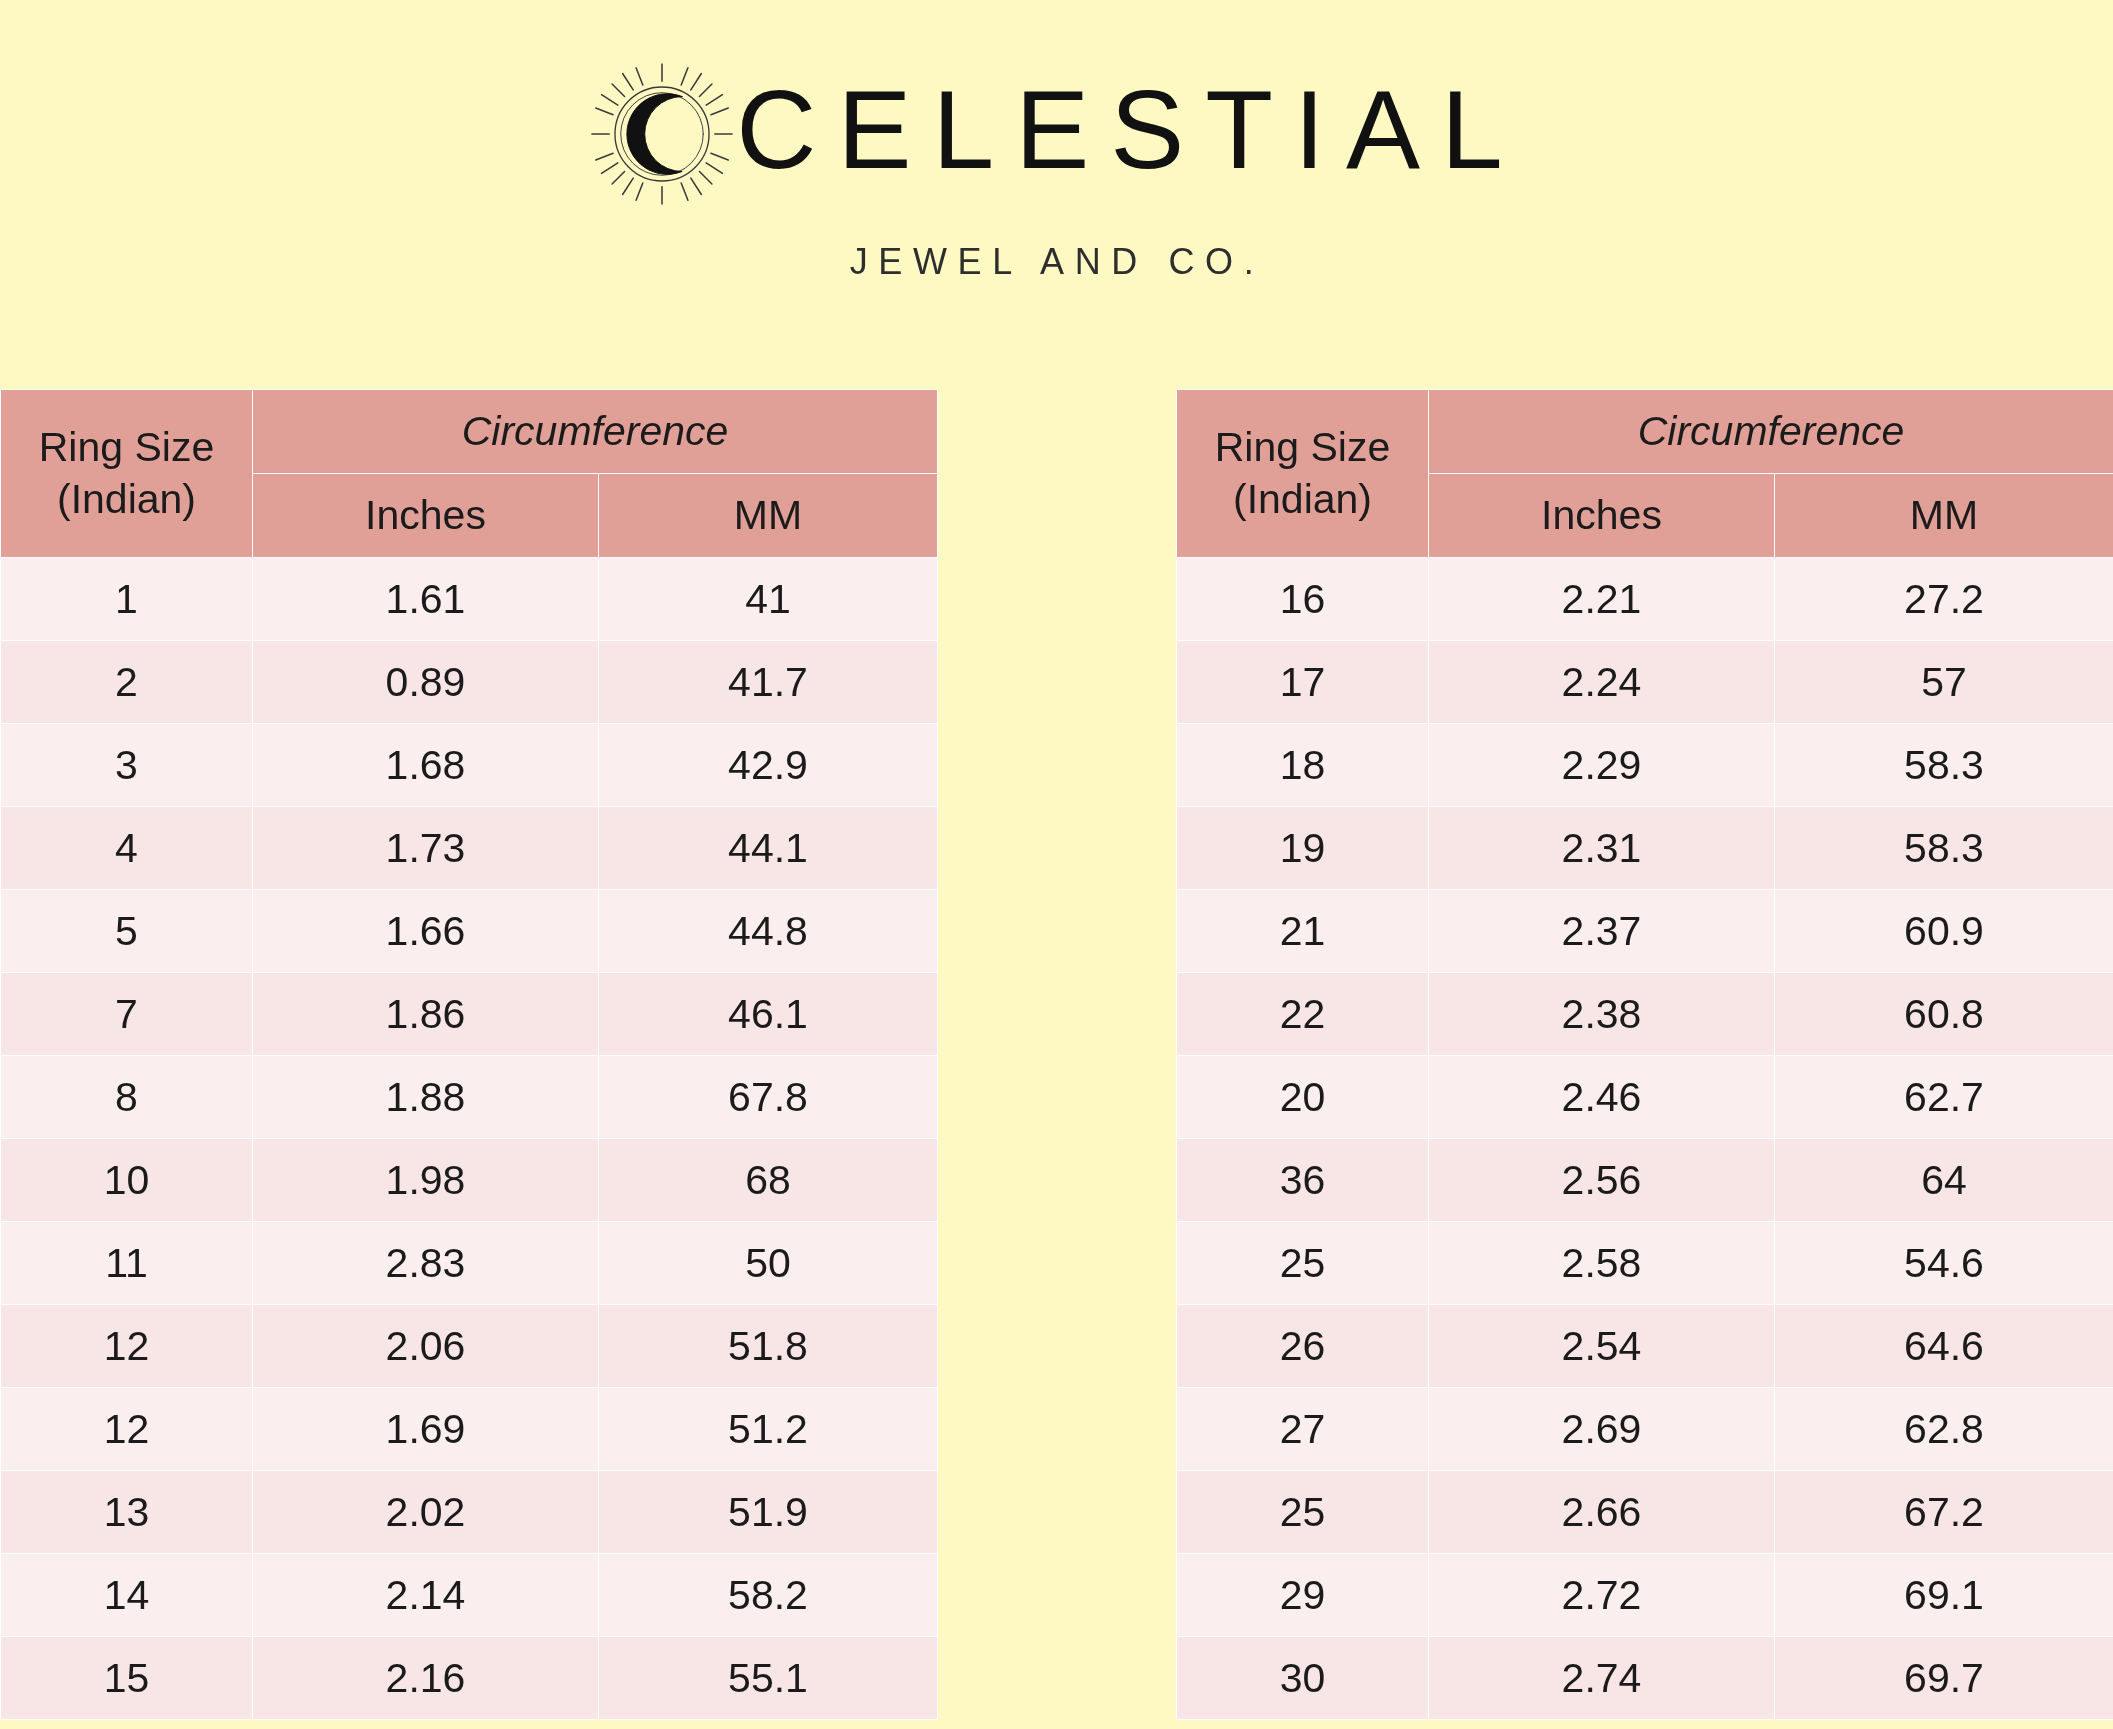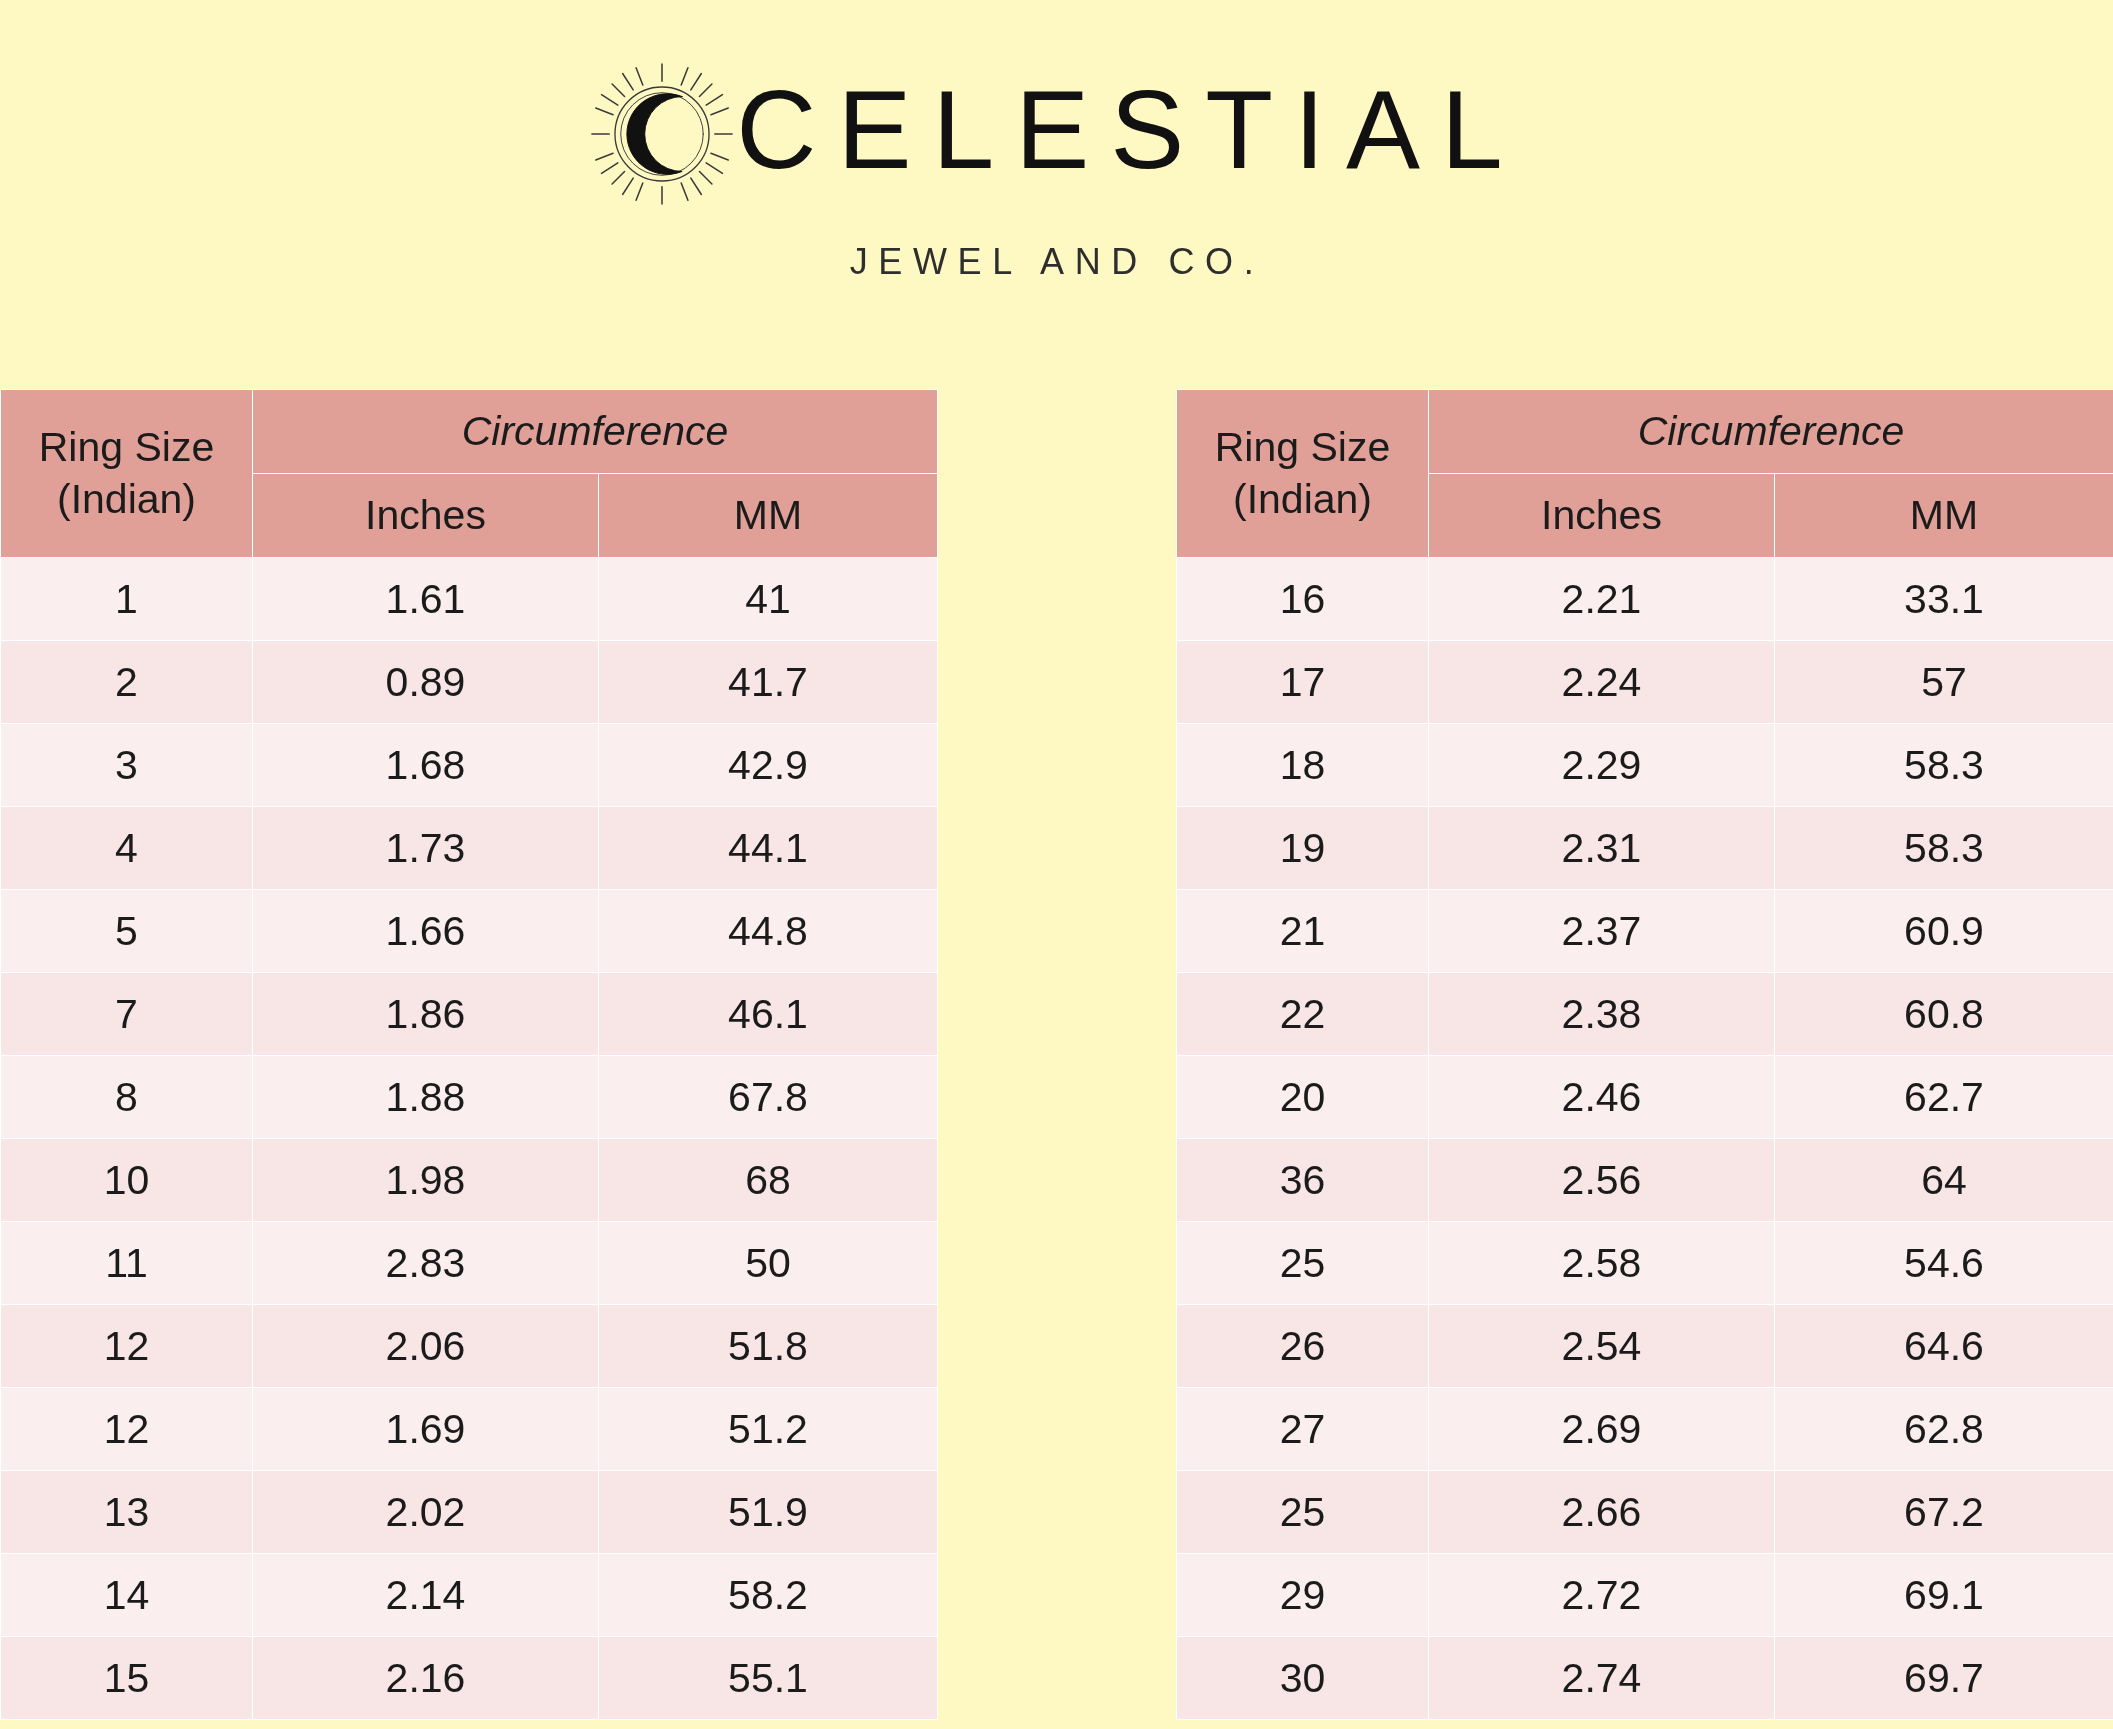--- a/index.html
+++ b/index.html
@@ -271,21 +271,21 @@
         </tr>
         <tr>
           <th class="hdr-sub">Inches</th>
           <th class="hdr-sub">MM</th>
         </tr>
       </thead>
       <tbody>
         <tr>
           <td>16</td>
           <td>2.21</td>
-          <td>33.1</td>
+          <td>27.2</td>
         </tr>
         <tr class="alt">
           <td>17</td>
           <td>2.24</td>
           <td>57</td>
         </tr>
         <tr>
           <td>18</td>
           <td>2.29</td>
           <td>58.3</td>

